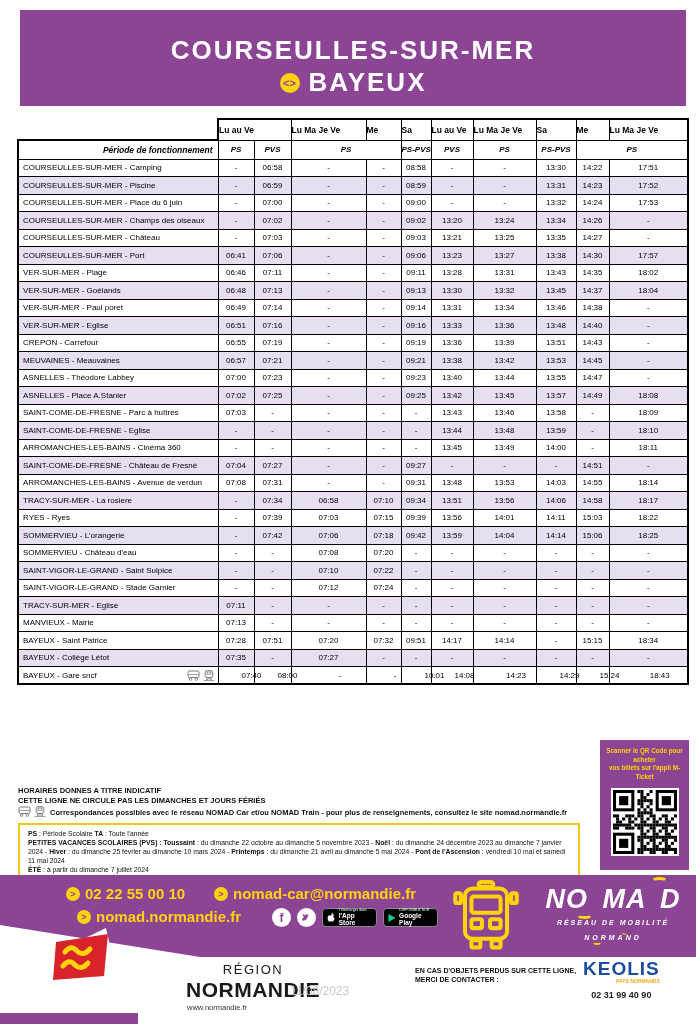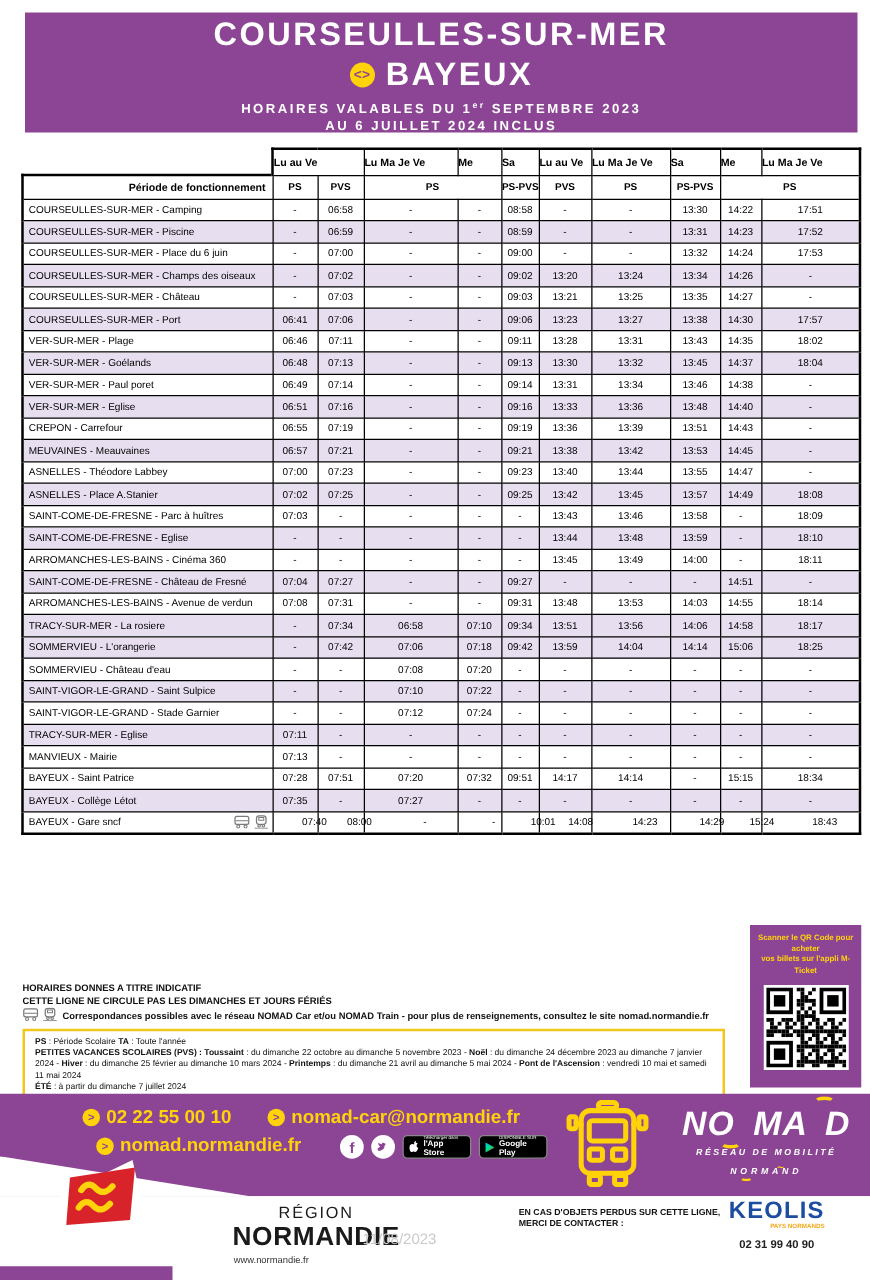--- a/index.html
+++ b/index.html
@@ -8,39 +8,39 @@
   }
   *{box-sizing:border-box; margin:0; padding:0;}
   html,body{background:#fff;}
   body{font-family:"Liberation Sans", sans-serif;}
   .page{position:relative; width:696px; height:1024px; background:#fff; overflow:hidden;}
 
   
   .header{position:absolute; left:10px; top:10px; width:676px; height:96px; display:flex;}
   .line-box{width:187px; background:var(--yellow); display:flex; align-items:center; justify-content:center;}
   .line-number{color:var(--purple); font-size:64px; font-weight:bold; letter-spacing:6px; transform:translateY(-2px);}
-  .title-box{flex:1; background:var(--purple); color:#fff; text-align:center; padding-top:2px;margin-left:10px;}
+  .title-box{flex:1; background:var(--purple); color:#fff; text-align:center; padding-top:25px;margin-left:10px;}
   .title-main{font-size:26px; font-weight:bold; letter-spacing:2px;}
   .title-row2{display:flex; justify-content:center; align-items:center; gap:9px; margin-top:1px;}
   .swap-icon{width:20px; height:20px; border-radius:50%; background:var(--yellow); color:var(--purple);
     font-size:11px; font-weight:bold; display:flex; align-items:center; justify-content:center; letter-spacing:0;}
   .title-sub{font-size:26px; font-weight:bold; letter-spacing:2px;}
   .validity{font-size:10.5px; font-weight:bold; letter-spacing:2px; margin-top:3px; line-height:13px;}
   .validity sup{font-size:7px;}
 
   
   .timetable{position:absolute; left:17px; top:118px;}
   table{border-collapse:collapse; table-layout:fixed; width:670px;}
   col.c-stop{width:200px;} col.c1{width:36px;} col.c2{width:37px;} col.c3{width:75px;}
   col.c4{width:35px;} col.c5{width:30px;} col.c6{width:42px;} col.c7{width:63px;}
   col.c8{width:40px;} col.c9{width:33px;} col.c10{width:79px;}
   th,td{border:1px solid #000;}
   td.blank{border:none; background:#fff;}
   .day-row th{height:21px; font-size:8.5px; font-weight:bold; text-align:left; background:#fff; white-space:nowrap;}
-  .period-row th,.period-row td{height:19px; font-size:8px; font-weight:bold; text-align:center; white-space:nowrap;}
+  .period-row th,.period-row td{height:19px; font-size:8px; font-weight:bold; text-align:center; white-space:nowrap;font-style:italic;}
   th.period-label{text-align:right; padding-right:5px; font-size:8.5px;}
   tbody td{height:17.5px; font-size:8px; text-align:center; color:#000; white-space:nowrap;}
   tbody td.stop{text-align:left; padding-left:4px; overflow:hidden;}
   tbody td.stop .stopflex{display:flex; align-items:center;}
   tbody td.stop .stoplabel{flex:1;}
   tbody td.stop .stopicons{display:flex; gap:3px; padding-right:3px; align-items:center;}
   tr.alt{background:var(--lavender);}
   .bl{border-left-width:2px;} .br{border-right-width:2px;}
   .bt{border-top-width:2px;} .bb{border-bottom-width:2px;padding-left:23px;}
   .bb2{border-bottom-width:1.5px;}
@@ -413,20 +413,33 @@
             <td class="">-</td>
             <td class="">07:34</td>
             <td class="">06:58</td>
             <td class="">07:10</td>
             <td class="">09:34</td>
             <td class="">13:51</td>
             <td class="">13:56</td>
             <td class="">14:06</td>
             <td class="">14:58</td>
             <td class="br">18:17</td>
+          </tr>
+          <tr>
+            <td class="stop bl">RYES - Ryes</td>
+            <td class="">-</td>
+            <td class="">07:39</td>
+            <td class="">07:03</td>
+            <td class="">07:15</td>
+            <td class="">09:39</td>
+            <td class="">13:56</td>
+            <td class="">14:01</td>
+            <td class="">14:11</td>
+            <td class="">15:03</td>
+            <td class="br">18:22</td>
           </tr>
           <tr class="alt">
             <td class="stop bl">SOMMERVIEU - L'orangerie</td>
             <td class="">-</td>
             <td class="">07:42</td>
             <td class="">07:06</td>
             <td class="">07:18</td>
             <td class="">09:42</td>
             <td class="">13:59</td>
             <td class="">14:04</td>

